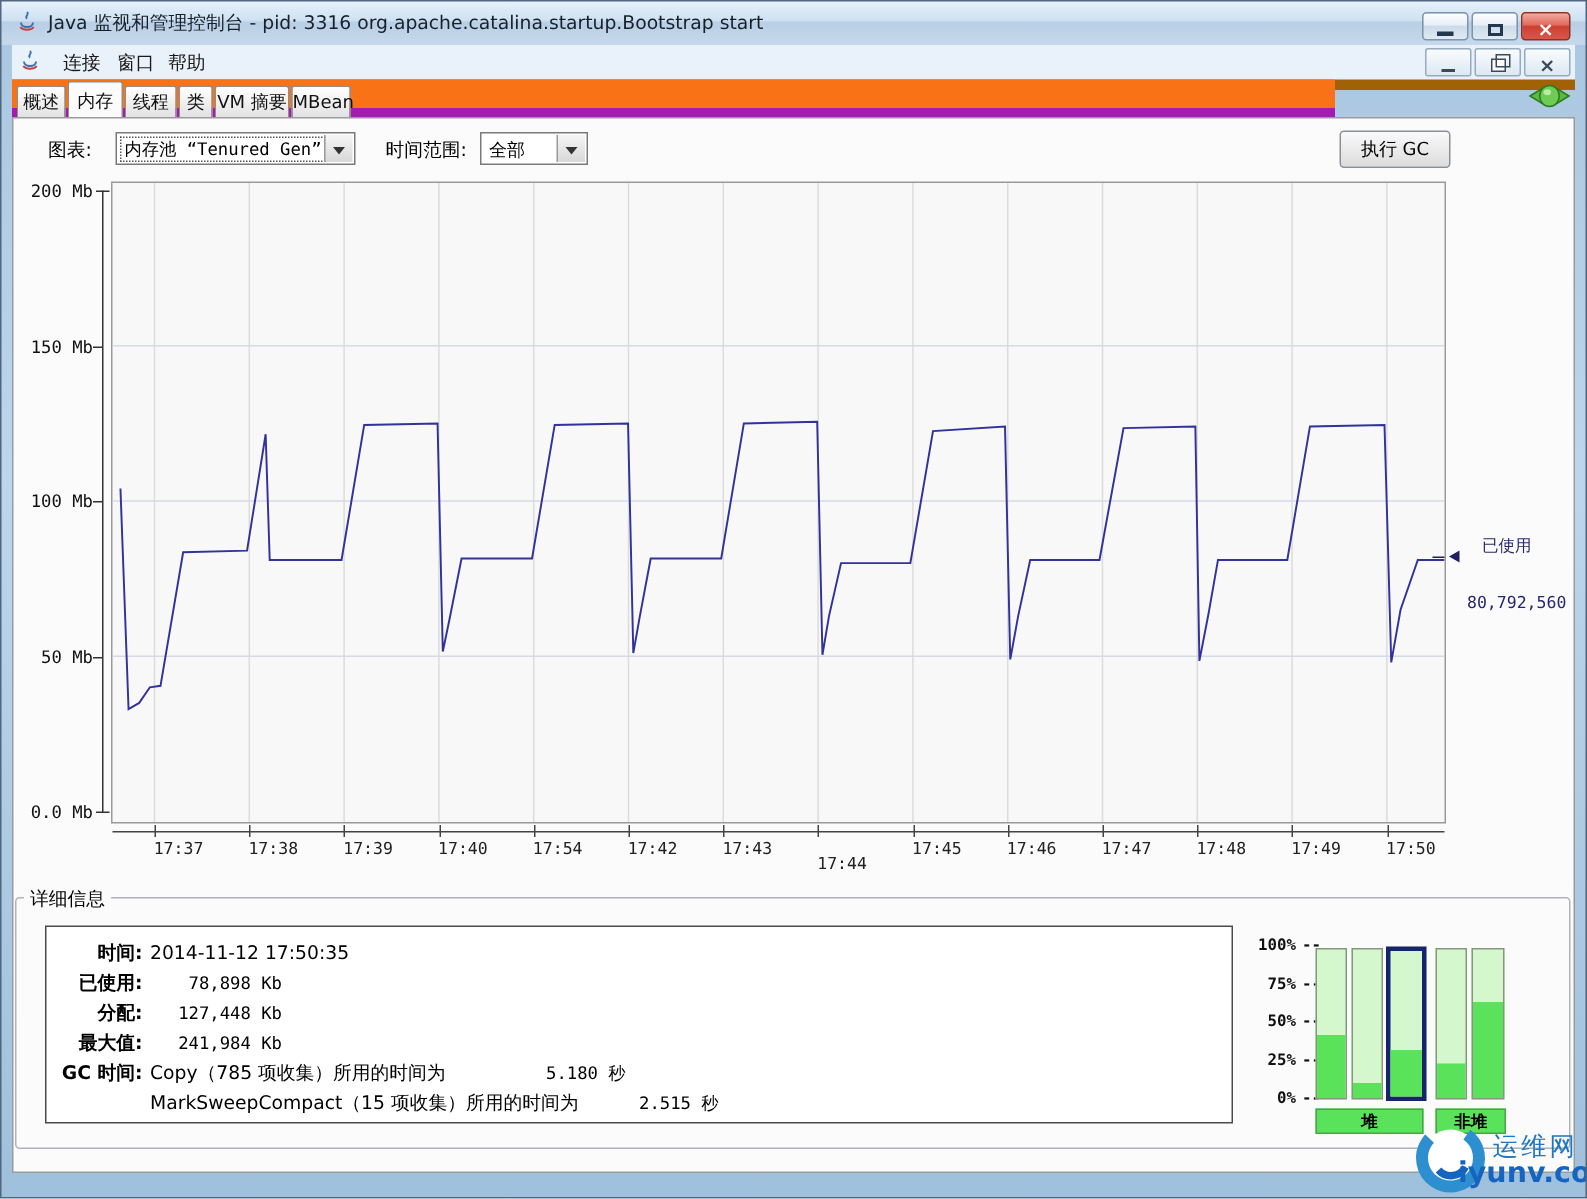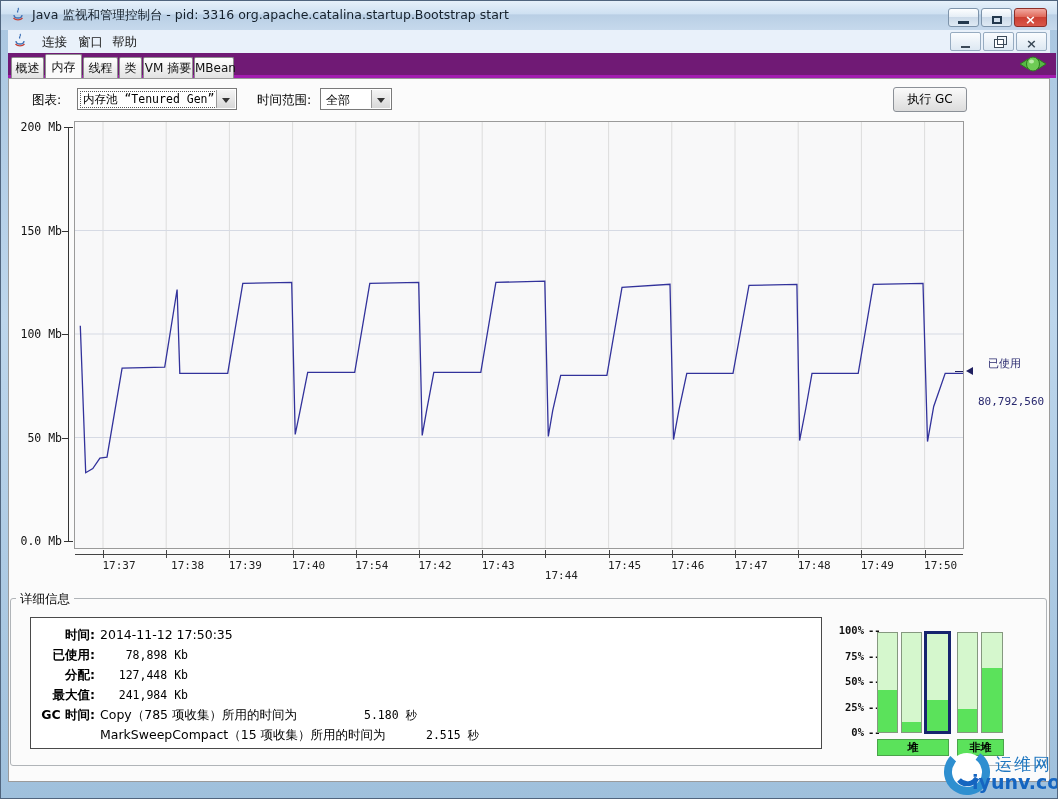--- a/index.html
+++ b/index.html
@@ -33,21 +33,21 @@
   .menu-item{position:absolute;top:3px;font-size:12.5px;color:#1a1a1a;padding:1px 4px;}
   .mdi-btn{position:absolute;top:2px;height:19px;width:31px;border:1px solid #96abc0;border-radius:2px;
     background:linear-gradient(180deg,#fafcfe,#dde8f2);box-sizing:border-box;text-align:center;}
   .g-mdimin{display:inline-block;width:9px;height:2px;background:#3c4a58;margin-top:11px;}
   .g-restore{display:inline-block;width:8px;height:7px;border:1px solid #3c4a58;margin-top:5px;position:relative;background:#fff;}
   .g-restore::before{content:"";position:absolute;left:2px;top:-4px;width:8px;height:7px;border:1px solid #3c4a58;background:transparent;}
   .g-mdiclose{color:#3c4a58;font-weight:bold;font-size:13px;line-height:17px;}
   .g-mdiclose::before{content:"\00d7";}
 
   
-  .tabstrip{position:absolute;left:8px;top:53px;width:1048px;height:25px;background:#701a75;border-bottom:3px solid #a21caf;box-sizing:border-box;}
+  .tabstrip{position:absolute;left:8px;top:53px;width:882px;height:25px;background:#f97316;border-bottom:6px solid #a21caf;box-sizing:border-box;}
   .tab{position:absolute;box-sizing:border-box;border:1px solid #8e8e8e;border-bottom:none;border-radius:2px 2px 0 0;
     background:linear-gradient(180deg,#ffffff,#e2e2e2);font-size:12px;color:#111;text-align:center;}
   .tab.selected{background:#fbfbfb;z-index:3;}
 
   .connect-icon{position:absolute;left:1018px;top:55px;width:30px;height:18px;}
 
   
   .main-panel{position:absolute;left:8px;top:78px;width:1042px;height:704px;background:#fbfbfb;border:1px solid #9b9b9b;box-sizing:border-box;}
 
   
@@ -189,21 +189,21 @@
       <line x1="0" y1="108.5" x2="888" y2="108.5" stroke="#d6dae4" stroke-width="1"></line>
       <line x1="0" y1="212.00000000000003" x2="888" y2="212.00000000000003" stroke="#d6dae4" stroke-width="1"></line>
       <line x1="0" y1="315.5" x2="888" y2="315.5" stroke="#d6dae4" stroke-width="1"></line>
       <polyline points="5.3,203.7 10.7,350.7 17.8,346.6 24.9,336.2 32.0,335.2 47.1,246.2 89.7,245.1 102.1,167.5 104.8,251.3 152.7,251.3 167.8,161.3 216.7,160.3 220.2,312.4 224.7,290.7 232.7,250.3 279.7,250.3 294.8,161.3 343.7,160.3 347.2,313.4 351.6,288.6 358.8,250.3 405.8,250.3 420.9,160.3 469.8,159.2 473.3,314.5 477.7,288.6 485.7,253.4 531.9,253.4 547.0,165.4 595.0,162.3 598.5,317.6 603.8,288.6 611.8,251.3 658.0,251.3 674.0,163.4 721.9,162.3 724.6,318.6 730.8,286.5 737.0,251.3 783.2,251.3 798.3,162.3 848.0,161.3 852.5,319.6 858.7,284.5 870.2,251.3 888.0,251.3" fill="none" stroke="#32329b" stroke-width="1.3"></polyline>
     </svg></div>
 <div class="xaxis"></div>
 <div id="x-axis-labels">
     <div class="xtick" style="left: 103px;"></div>
     <span class="xlab" style="left: 97px;">17:37</span>
     <div class="xtick" style="left: 166.2px;"></div>
-    <span class="xlab" style="left: 160.2px; text-align: right;">17:38</span>
+    <span class="xlab" style="left: 160.2px;">17:38</span>
     <div class="xtick" style="left: 229.4px;"></div>
     <span class="xlab" style="left: 223.4px;">17:39</span>
     <div class="xtick" style="left: 292.6px;"></div>
     <span class="xlab" style="left: 286.6px; text-align: center;">17:40</span>
     <div class="xtick" style="left: 355.8px;"></div>
     <span class="xlab" style="left: 349.8px;">17:54</span>
     <div class="xtick" style="left: 419px;"></div>
     <span class="xlab" style="left: 413px;">17:42</span>
     <div class="xtick" style="left: 482.2px;"></div>
     <span class="xlab" style="left: 476.2px;">17:43</span>

